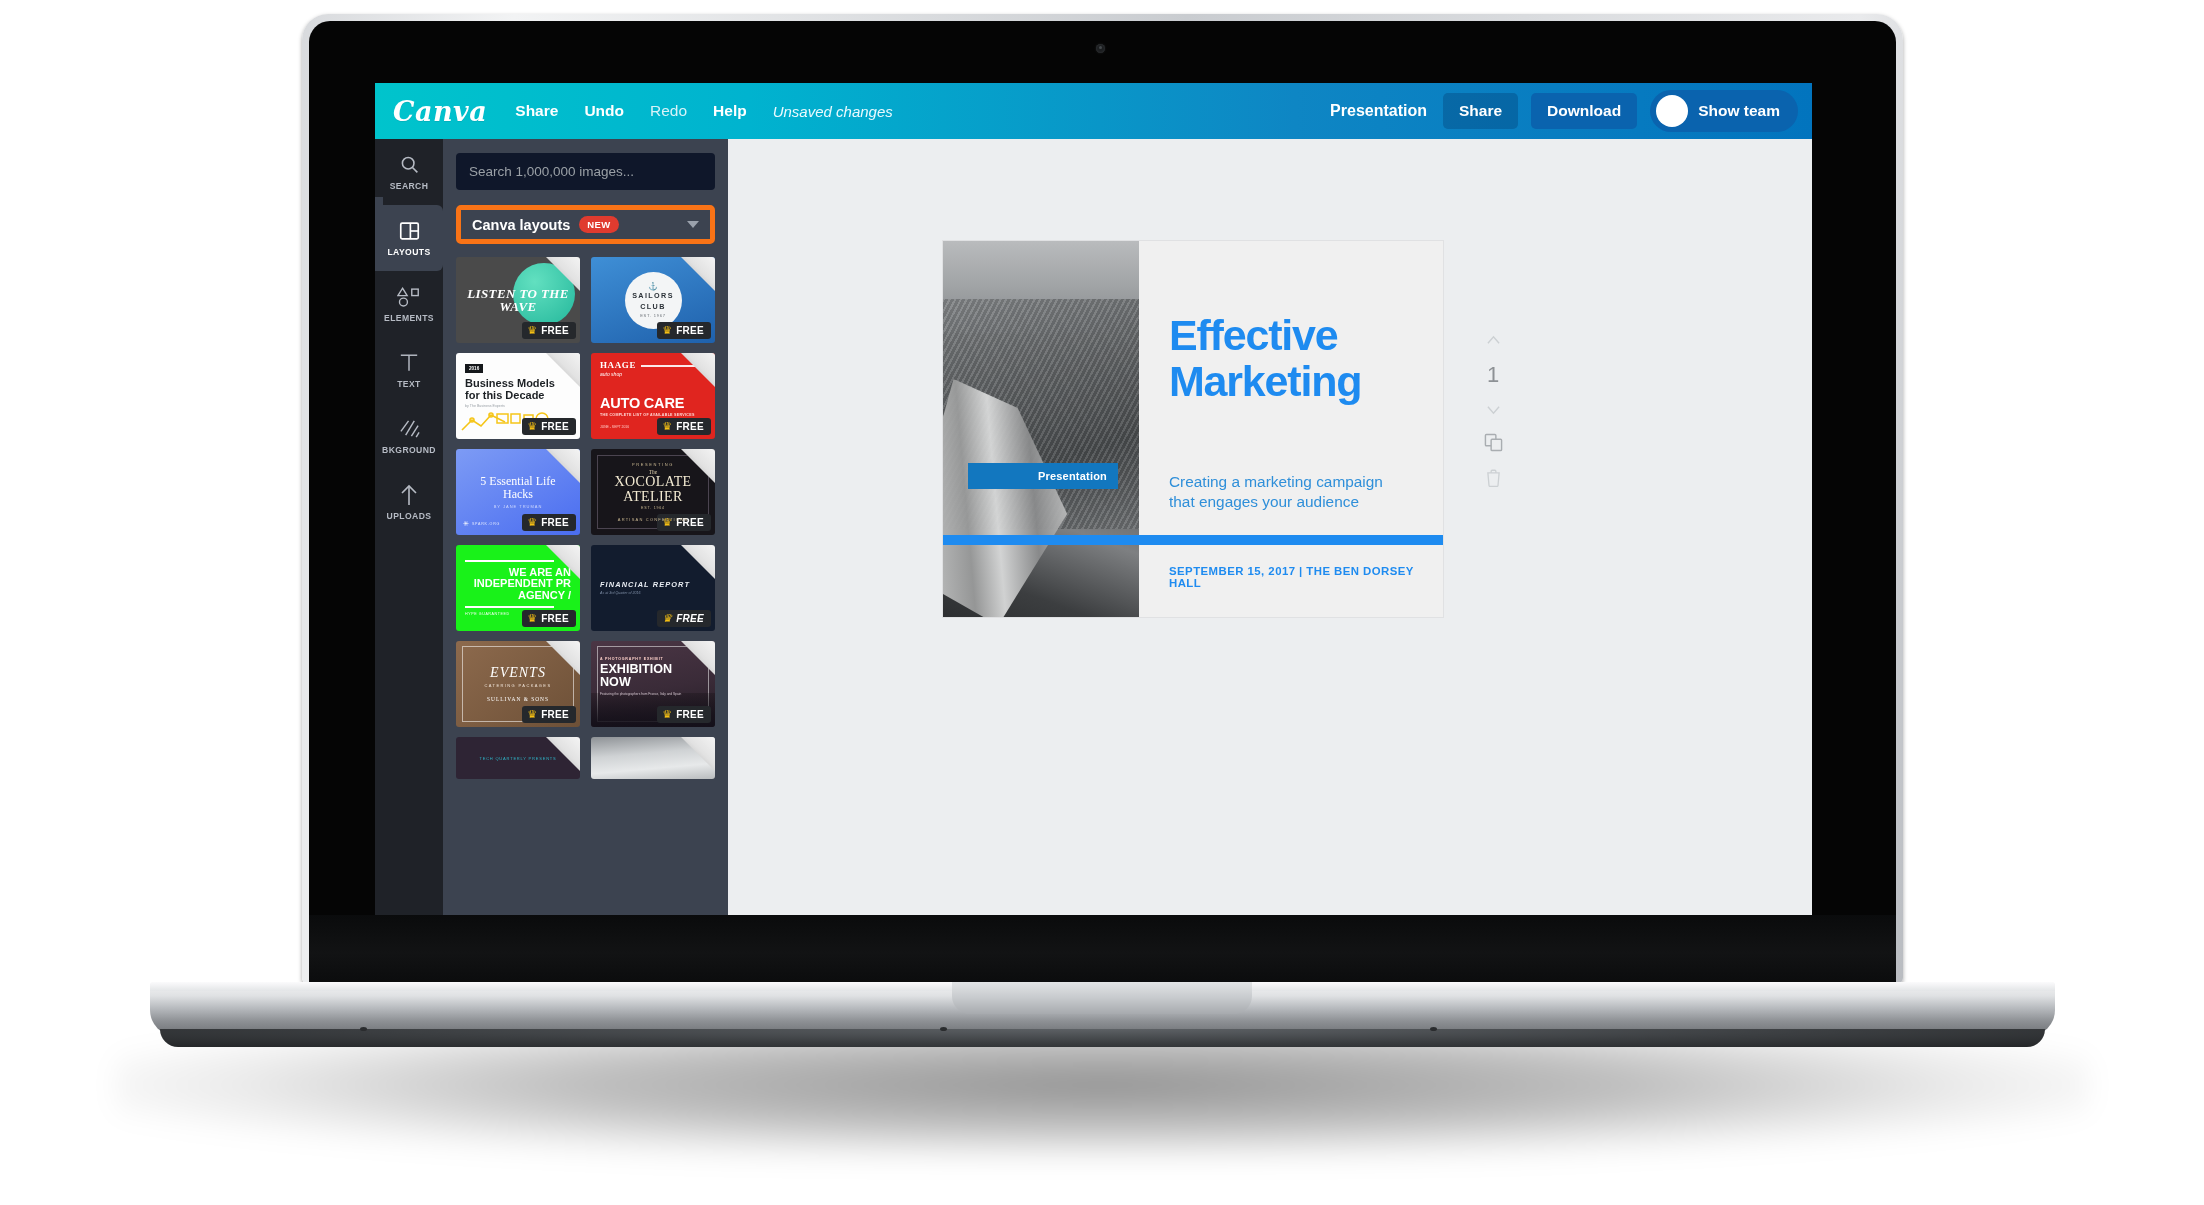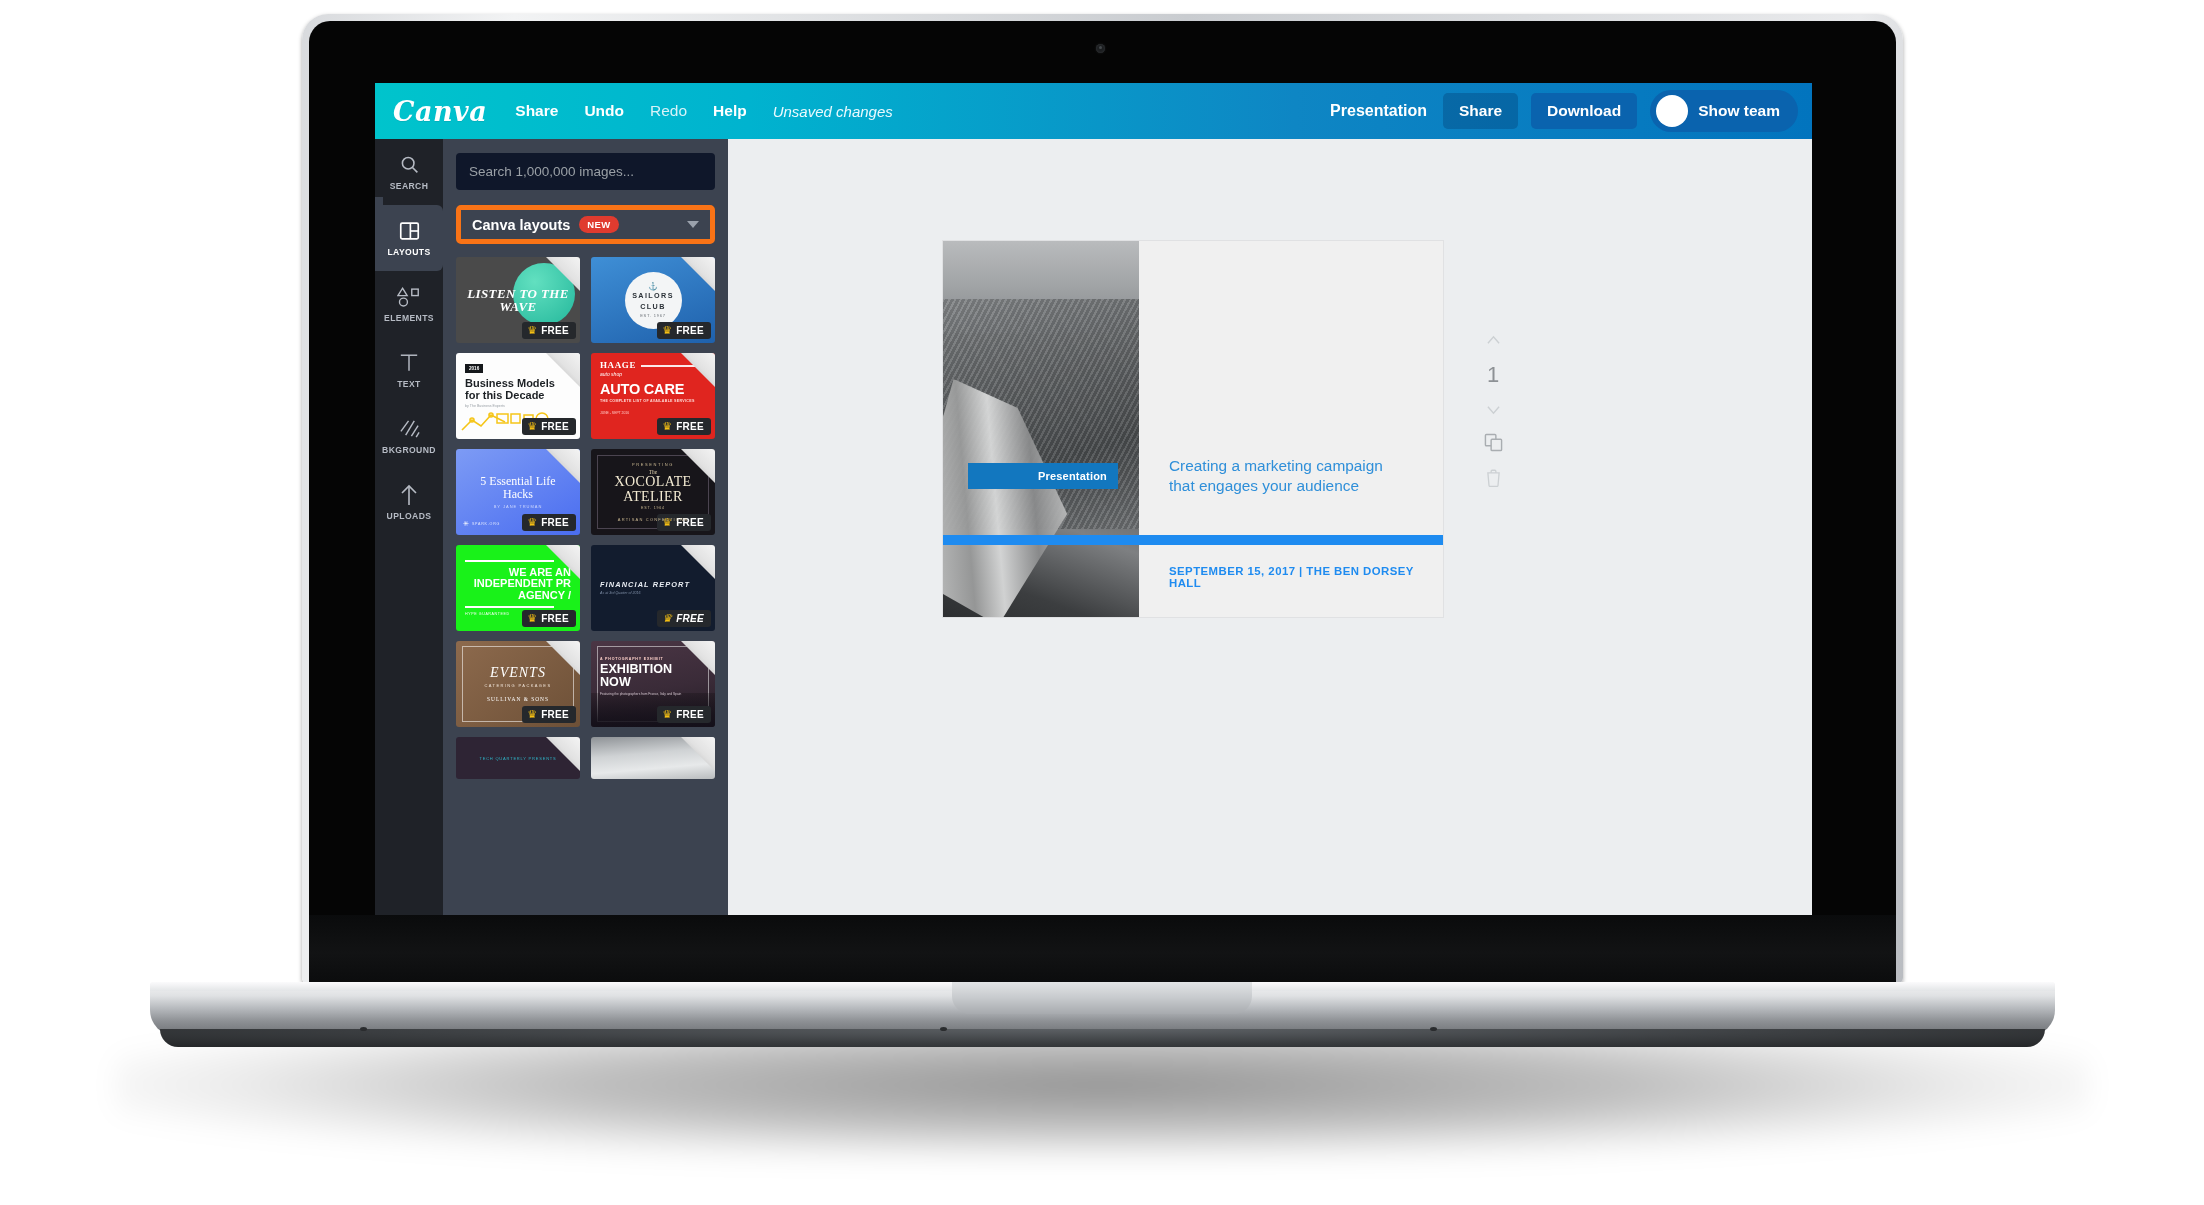--- a/index.html
+++ b/index.html
@@ -184,21 +184,21 @@
     background: #1277bf; display: flex; align-items: center; justify-content: flex-end;
     padding-right: 11px; z-index: 4;
   }
   .pres-chip span { color: #fff; font-size: 11px; font-weight: 700; letter-spacing: .2px; }
   .slide-right { flex: 1; position: relative; padding: 0 30px; background:#f0f0f0; }
   .slide-title {
     position: absolute; left: 30px; top: 72px; color: #1e8bf0; font-weight: 700;
     font-size: 43px; line-height: 1.06; letter-spacing: -1.2px;
   }
   .slide-sub {
-    position: absolute; left: 30px; top: 215px; color: #2f8fd9; font-size: 15.4px;
+    position: absolute; left: 30px; top: 231px; color: #2f8fd9; font-size: 15.4px;
     line-height: 1.32; font-weight: 400;
   }
   .blue-rule {
     position: absolute; left: 0; bottom: 72px; width: 100%; height: 10px; background: #1e8bf0; z-index:5;
   }
   .slide-foot {
     position: absolute; left: 30px; bottom: 28px; color: #1e8bf0; font-size: 11.4px;
     font-weight: 700; letter-spacing: .45px;
   }
   .page-tools {
@@ -372,21 +372,21 @@
             <div class="free-tag">
               <span class="crown">♛</span>
               <span class="txt">FREE</span>
             </div>
           </div>
 
           <div class="thumb" style="background:#e0251f;">
             <div class="t-inner" style="justify-content:flex-start;padding-top:7px;">
               <div style="color:#fff;font-family:'Liberation Serif',serif;font-weight:700;font-size:9px;letter-spacing:.6px;text-align:left;">HAAGE</div>
               <div style="color:#fff;font-style:italic;font-size:5px;text-align:left;margin-top:1px;">auto shop</div>
-              <div class="t-ti" style="color:#fff;font-size:14.5px;letter-spacing:-.2px;text-align:left;margin-top:5px;">AUTO CARE</div>
+              <div class="t-ti" style="color:#fff;font-size:14.5px;letter-spacing:-.2px;text-align:left;margin-top:19px;">AUTO CARE</div>
               <div style="color:#ffd9d6;font-size:3.6px;font-weight:700;letter-spacing:.3px;text-align:left;margin-top:2px;">THE COMPLETE LIST OF AVAILABLE SERVICES</div>
               <div style="color:#ffc9c5;font-size:3.4px;text-align:left;margin-top:8px;">JUNE - SEPT 2016</div>
             </div>
             <div style="position:absolute;right:6px;top:12px;width:68px;height:2px;background:#fff;opacity:.9;"></div>
             <div class="corner"></div>
             <div class="free-tag">
               <span class="crown">♛</span>
               <span class="txt">FREE</span>
             </div>
           </div>
@@ -497,20 +497,24 @@
             <div class="sky"></div>
             <div class="canopy"></div>
             <div class="rock"></div>
           </div>
 
           <div class="pres-chip">
             <span>Presentation</span>
           </div>
 
           <div class="slide-right">
+            <div class="slide-title">
+              <div>Effective</div>
+              <div>Marketing</div>
+            </div>
             <div class="slide-sub">
               <div>Creating a marketing campaign</div>
               <div>that engages your audience</div>
             </div>
             <div class="slide-foot">SEPTEMBER 15, 2017  |  THE BEN DORSEY HALL</div>
           </div>
 
           <div class="blue-rule"></div>
         </div>
 

